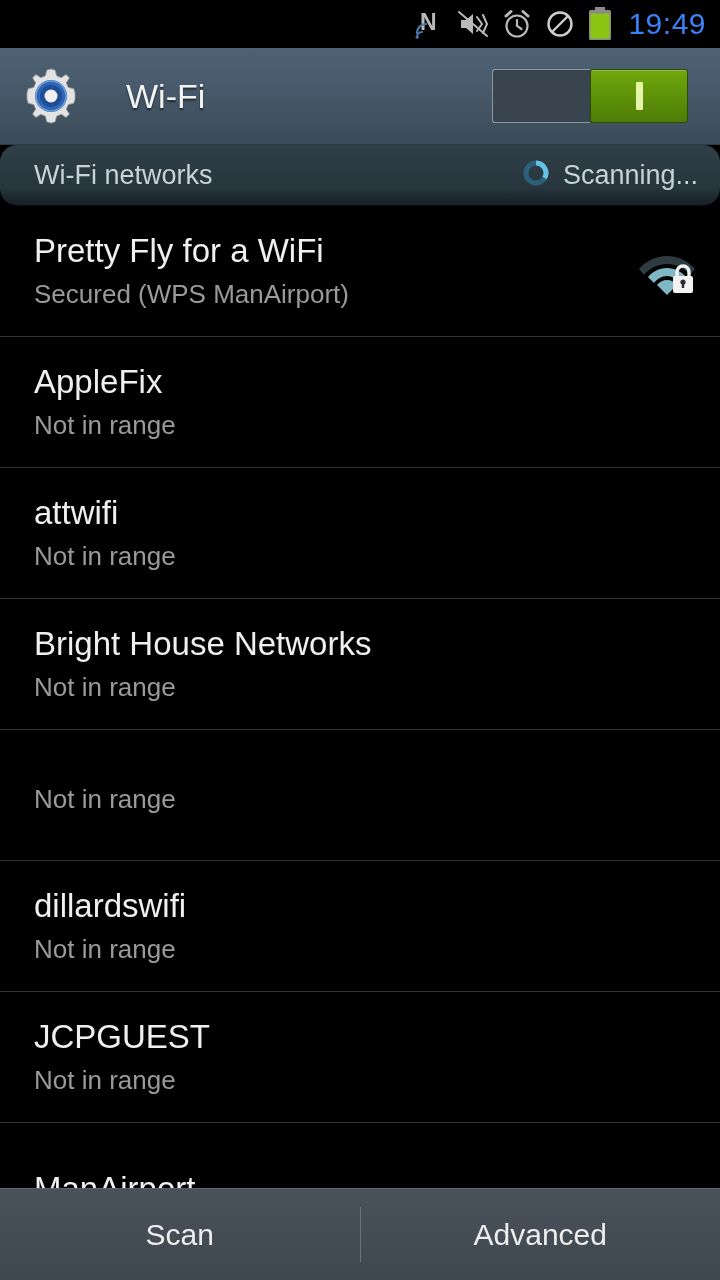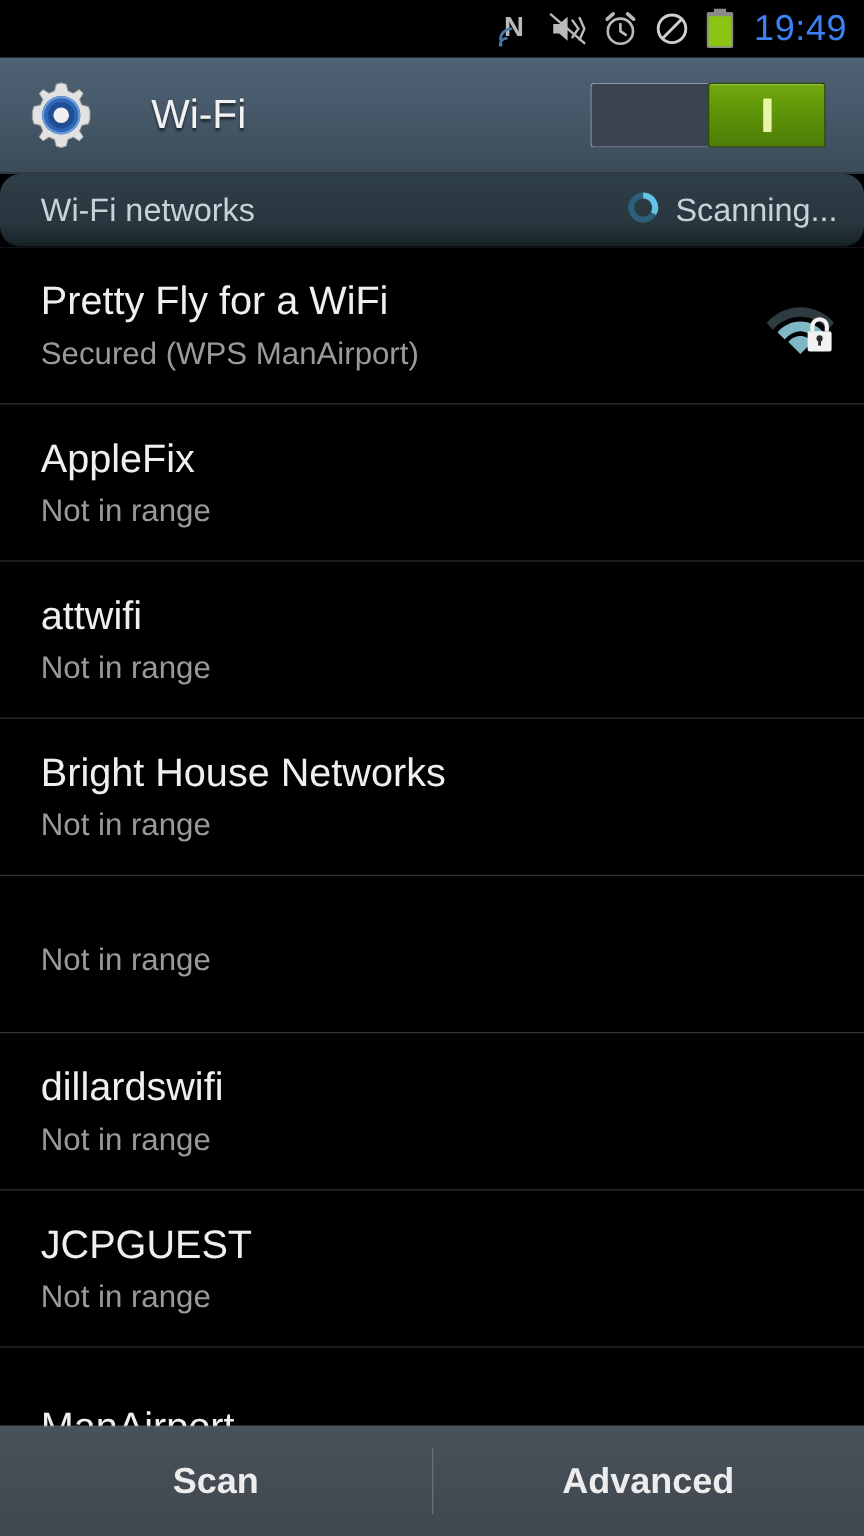--- a/index.html
+++ b/index.html
@@ -94,21 +94,21 @@
 
   
   .bottombar {
     position:absolute; left:0; bottom:0; width:720px; height:92px;
     background:linear-gradient(to bottom,#49525a 0%,#3f484f 100%);
     border-top:1px solid #5c666e;
     display:flex; align-items:stretch;
   }
   .bb-btn {
     flex:1; display:flex; align-items:center; justify-content:center;
-    color:#ededed; font-size:30px;font-weight:bold;
+    color:#ededed; font-size:30px;
   }
   .bb-div { width:1px; background:#6a737a; margin:18px 0; }
 </style>
 </head>
 <body>
 
 <div id="screen">
 
   <div class="statusbar">
     <span class="sb-icon">

